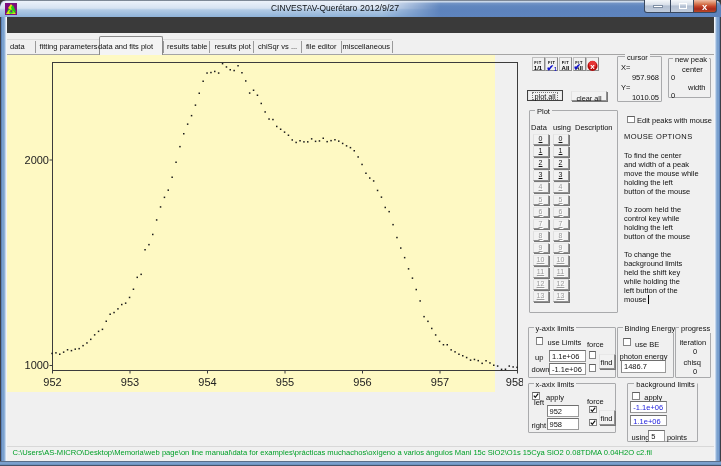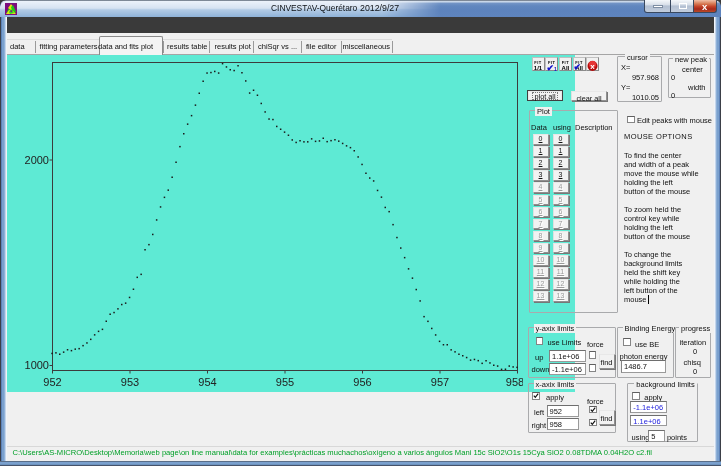--- a/index.html
+++ b/index.html
@@ -31,21 +31,21 @@
 u{text-decoration:underline}
 
 #tabstrip{left:7px;top:33px;width:707px;height:22px;background:#f0f0f0}
 .tabt{position:absolute;top:9px;font-size:7.5px;color:#111;white-space:nowrap}
 .tsep{position:absolute;top:8px;height:12px;width:1px;background:#9a9a9a}
 #tab-active{position:absolute;top:3px;height:19px;background:#f4f4f4;border:1px solid #8a8a8a;border-bottom:none;border-radius:2px 2px 0 0;z-index:2}
 #tabline{position:absolute;left:0;top:21px;width:707px;height:1px;background:#a5a5a5}
 #tabtop{position:absolute;left:0;top:6px;width:385px;height:1px;background:#dcdcdc}
 
 #content{left:7px;top:55px;width:707px;height:388px;background:#f0f0f0}
-#plotpanel{position:absolute;left:0;top:0;width:568px;height:337px;background:#5eead4}
+#plotpanel{position:absolute;left:0;top:0;width:488px;height:337px;background:#fef9c3}
 
 .gb{position:absolute;border:1px solid #a9aaac;border-radius:1px}
 .gbl{position:absolute;top:-4px;background:#f0f0f0;font-size:7.5px;color:#111;padding:0 2px;white-space:nowrap}
 .lbl{position:absolute;font-size:7.5px;color:#111;white-space:nowrap}
 .inp{position:absolute;background:#fff;border:1px solid #9a9a9a;border-top-color:#6e6e6e;border-left-color:#848484;font-size:7.5px;color:#111;padding:1px 0 0 2px;white-space:nowrap}
 .cb{position:absolute;width:7.5px;height:7.5px;background:#fff;border:1px solid #858585;border-top-color:#5f5f5f}
 .ck{position:absolute;left:0;top:0}
 .btn{position:absolute;background:#f2f2f2;border:1px solid #909090;border-top-color:#e8e8e8;border-left-color:#e0e0e0;box-shadow:1px 1px 0 #777;font-size:7.5px;color:#111;text-align:center}
 .tbtn{position:absolute;width:13px;height:14px;background:#f1f1f1;border:1px solid #c0c0c0;border-right-color:#8a8a8a;border-bottom-color:#8a8a8a;text-align:center}
 .dis{color:#9b9b9b;text-shadow:1px 1px 0 #fff}
@@ -369,21 +369,21 @@
 
     <div class="gb" style="left:520.5px;top:328px;width:88px;height:50px">
       <span class="gbl" style="left:5px">x-axix limits</span>
       <div class="cb" style="left:3.5px;top:8px">
           <svg class="ck" width="6" height="6">
             <path d="M0.8 2.6 L2.3 4.3 L5.2 0.7" stroke="#111" stroke-width="1.2" fill="none"></path>
           </svg>
         </div>
       <span class="lbl" style="left:17.5px;top:8.5px">apply</span>
       <span class="lbl" style="left:58.5px;top:13px">force</span>
-      <span class="lbl" style="left:5.5px;top:24px">left</span>
+      <span class="lbl" style="left:5.5px;top:14px">left</span>
       <div class="inp" style="left:18px;top:21px;width:32px;height:12px">952</div>
       <div class="cb" style="left:60.5px;top:21.5px">
           <svg class="ck" width="6" height="6">
             <path d="M0.8 2.6 L2.3 4.3 L5.2 0.7" stroke="#111" stroke-width="1.2" fill="none"></path>
           </svg>
         </div>
       <div class="btn" style="left:70px;top:25.5px;width:16px;height:15px;padding-top:3px">find</div>
       <span class="lbl" style="left:3px;top:37px">right</span>
       <div class="inp" style="left:18px;top:34px;width:32px;height:12px">958</div>
       <div class="cb" style="left:60.5px;top:34.5px">

